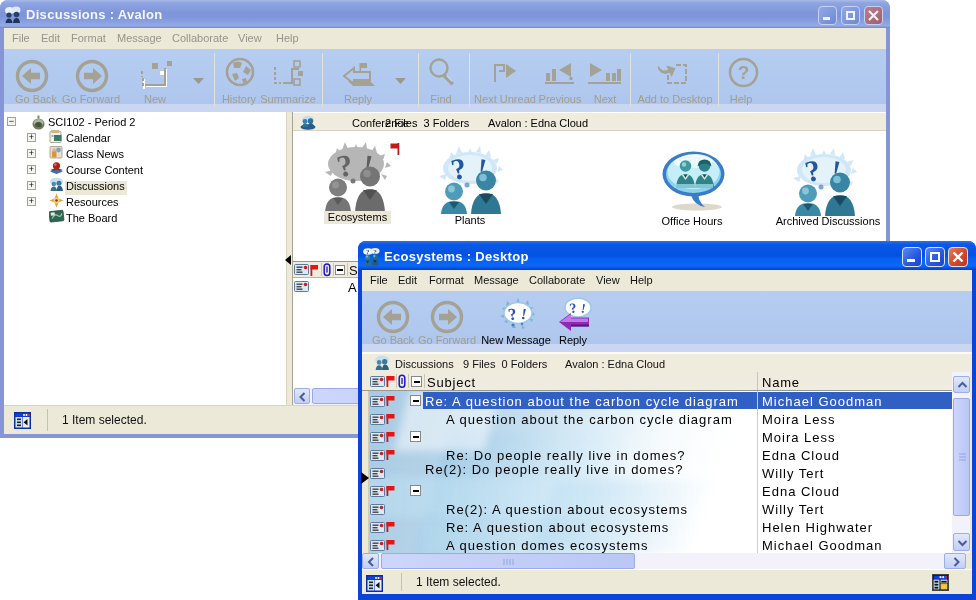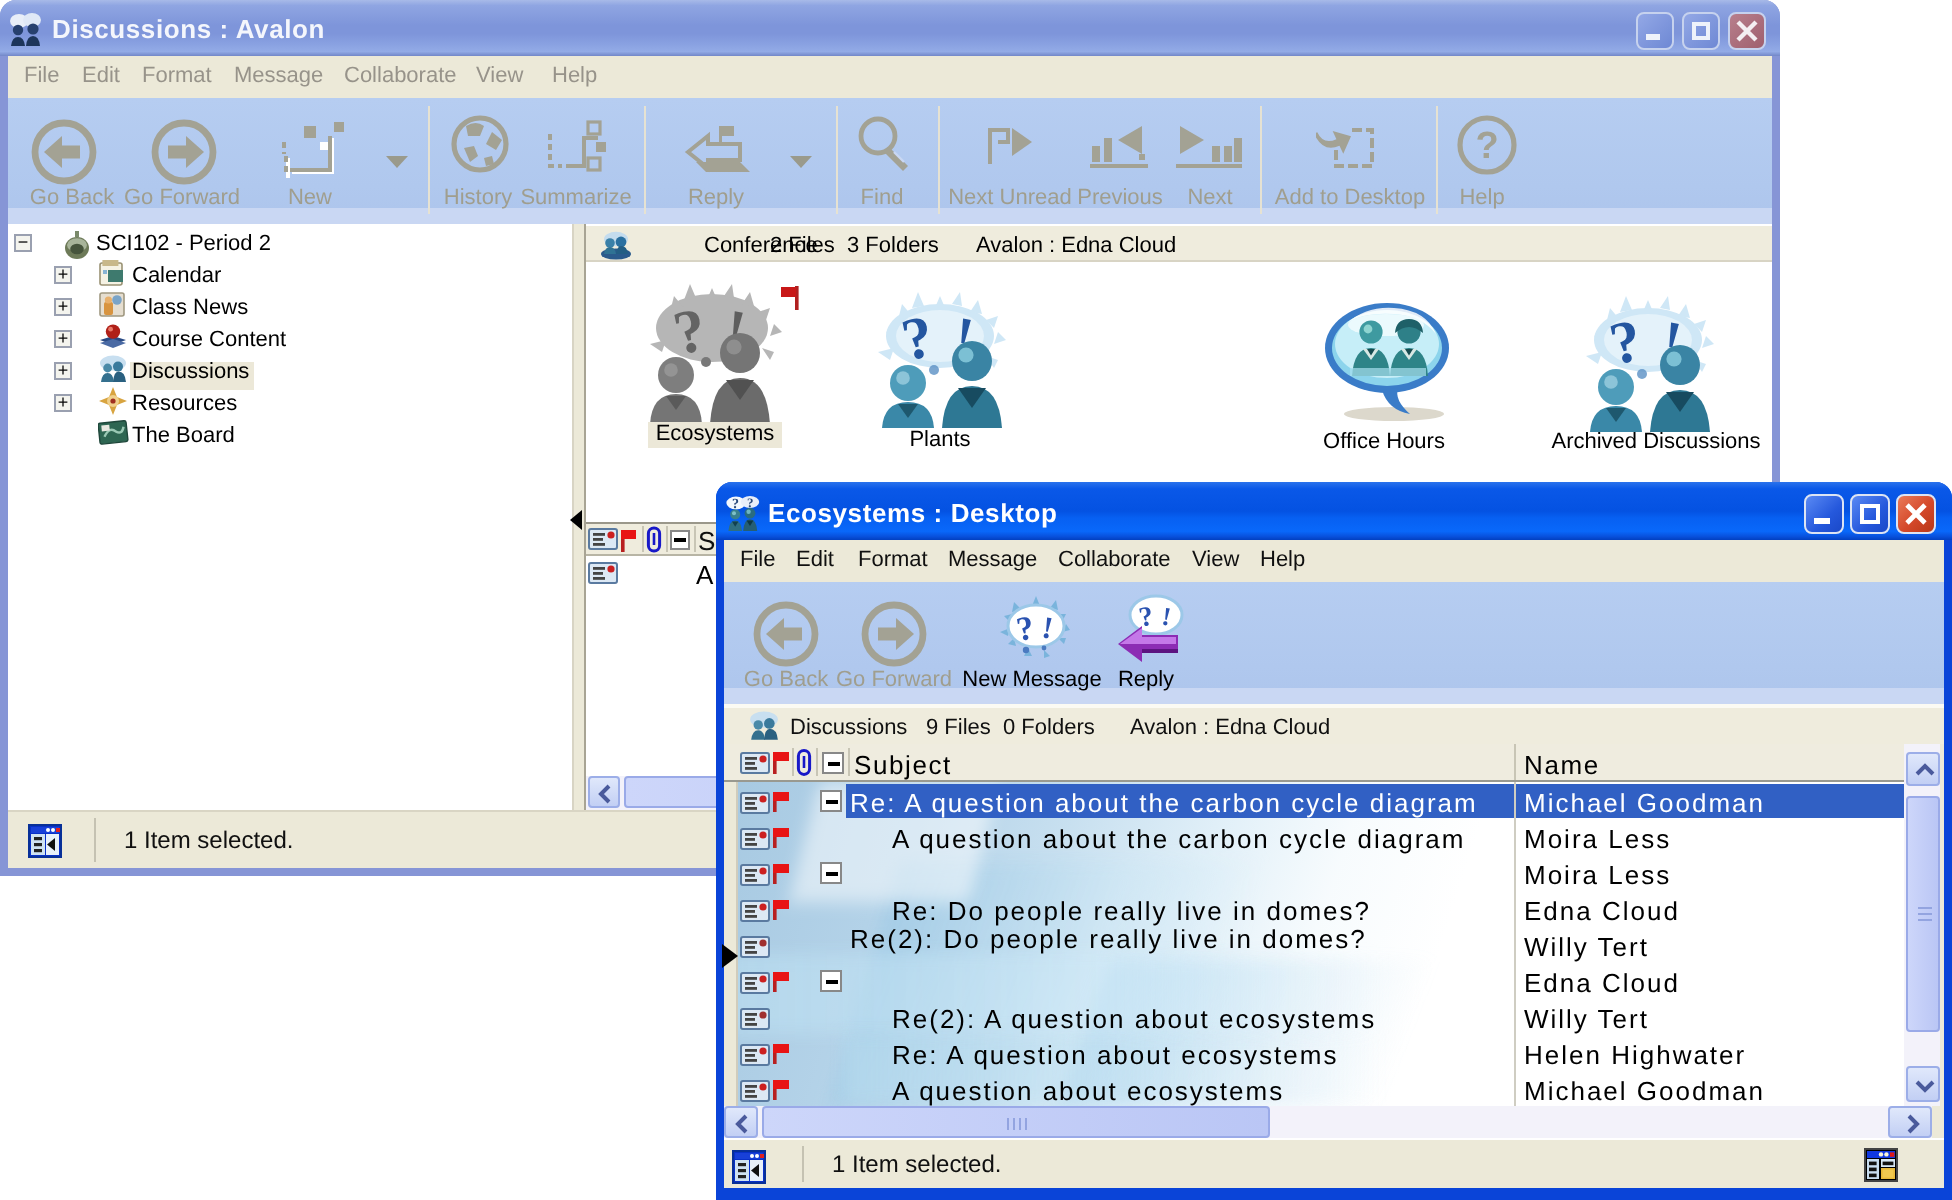--- a/index.html
+++ b/index.html
@@ -707,21 +707,21 @@
           <rect x="0.5" y="0.5" width="14" height="10" rx="1" fill="#dce8f4" stroke="#5a7aa0"></rect>
           <rect x="2.5" y="2.5" width="6" height="1.4" fill="#444"></rect>
           <rect x="2.5" y="5" width="5" height="1.4" fill="#444"></rect>
           <rect x="2.5" y="7.5" width="6" height="1.4" fill="#444"></rect>
           <circle cx="11.5" cy="3.5" r="1.8" fill="#cc2020"></circle>
         </svg>
         <svg class="abs" style="left:23.5px;top:3.5px" width="9" height="10" viewBox="0 0 9 10">
           <rect x="0.5" y="0" width="1.8" height="10" fill="#b82020"></rect>
           <rect x="0.5" y="0" width="8" height="4.5" fill="#e81414"></rect>
         </svg>
-        <span class="abs" style="left:84px;top:2px;color:#000;">A question about ecosystems</span>
+        <span class="abs" style="left:84px;top:2px;color:#000;">A question domes ecosystems</span>
         <span class="abs" style="left:400px;top:2px;color:#000;">Michael Goodman</span>
       </div>
   </div>
   <div class="abs colline" style="left:399px;top:150px;height:162px;"></div>
 
   <div class="abs strack" style="left:594px;top:131px;width:18px;height:181px;"></div>
   <div class="abs sbtn" style="left:595px;top:135px;width:17px;height:17px;">
     <svg width="17" height="17" viewBox="0 0 17 17">
         <path d="M4.5 10 L8.5 6 L12.5 10" stroke="#4a5a9c" stroke-width="2" fill="none"></path>
       </svg>

